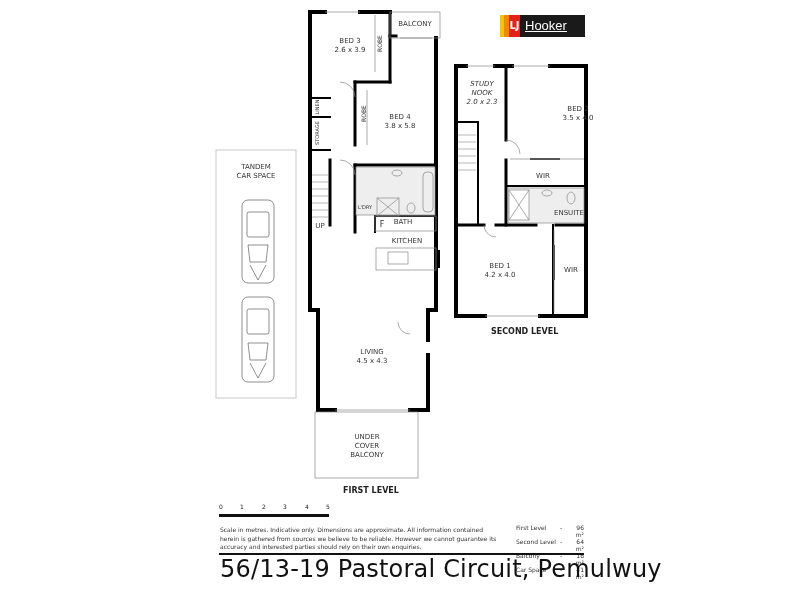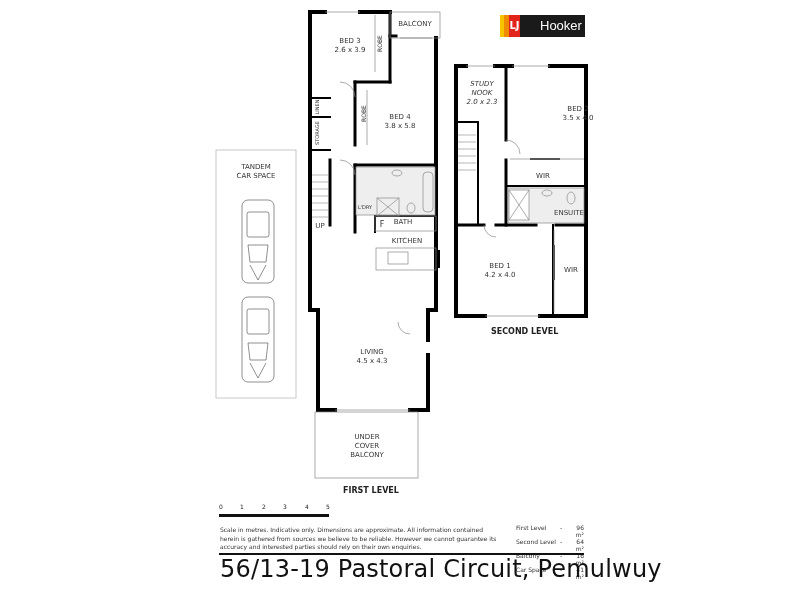--- a/index.html
+++ b/index.html
@@ -5,21 +5,21 @@
   html,body{margin:0;padding:0;background:#fff;}
   body{width:800px;height:600px;position:relative;overflow:hidden;font-family:"DejaVu Sans","Liberation Sans",sans-serif;color:#222;}
   .lbl{position:absolute;font-size:7px;text-align:center;line-height:9px;color:#333;white-space:nowrap;}
   .lbl-v{position:absolute;font-size:6px;color:#333;transform:rotate(-90deg);transform-origin:center;white-space:nowrap;}
   .level-title{position:absolute;font-size:8px;font-weight:bold;color:#222;white-space:nowrap;}
   svg{position:absolute;left:0;top:0;}
   .logo{position:absolute;left:500px;top:15px;width:85px;height:22px;}
   .logo .bar1{position:absolute;left:0;top:0;width:4px;height:22px;background:#f6c400;}
   .logo .bar2{position:absolute;left:4px;top:0;width:5px;height:22px;background:#f08a00;}
   .logo .bar3{position:absolute;left:9px;top:0;width:11px;height:22px;background:#e2231a;color:#fff;font-weight:bold;font-size:10px;line-height:22px;text-align:center;}
-  .logo .bar4{position:absolute;left:20px;top:0;width:65px;height:22px;background:#1a1a1a;color:#fff;font-size:13px;line-height:22px;padding-left:20px;box-sizing:border-box;font-family:"Liberation Sans",sans-serif;}
+  .logo .bar4{position:absolute;left:20px;top:0;width:65px;height:22px;background:#1a1a1a;color:#fff;font-size:13px;line-height:22px;padding-left:5px;box-sizing:border-box;font-family:"Liberation Sans",sans-serif;text-decoration:underline;}
   .scale-nums{position:absolute;left:219px;top:503px;width:120px;height:10px;font-size:6px;}
   .scale-nums span{position:absolute;top:0;}
   .scale-bar{position:absolute;left:219px;top:514px;width:110px;height:3px;background:#111;}
   .disclaimer{position:absolute;left:220px;top:526px;width:280px;font-size:6px;line-height:8.5px;color:#333;}
   .areas{position:absolute;left:516px;top:524px;width:68px;font-size:6px;line-height:7px;color:#333;}
   .areas .row{display:flex;}
   .areas .k{width:44px;}
   .areas .d{width:8px;}
   .areas .v{flex:1;text-align:right;}
   .rule{position:absolute;left:219px;top:553px;width:365px;height:2px;background:#111;}

